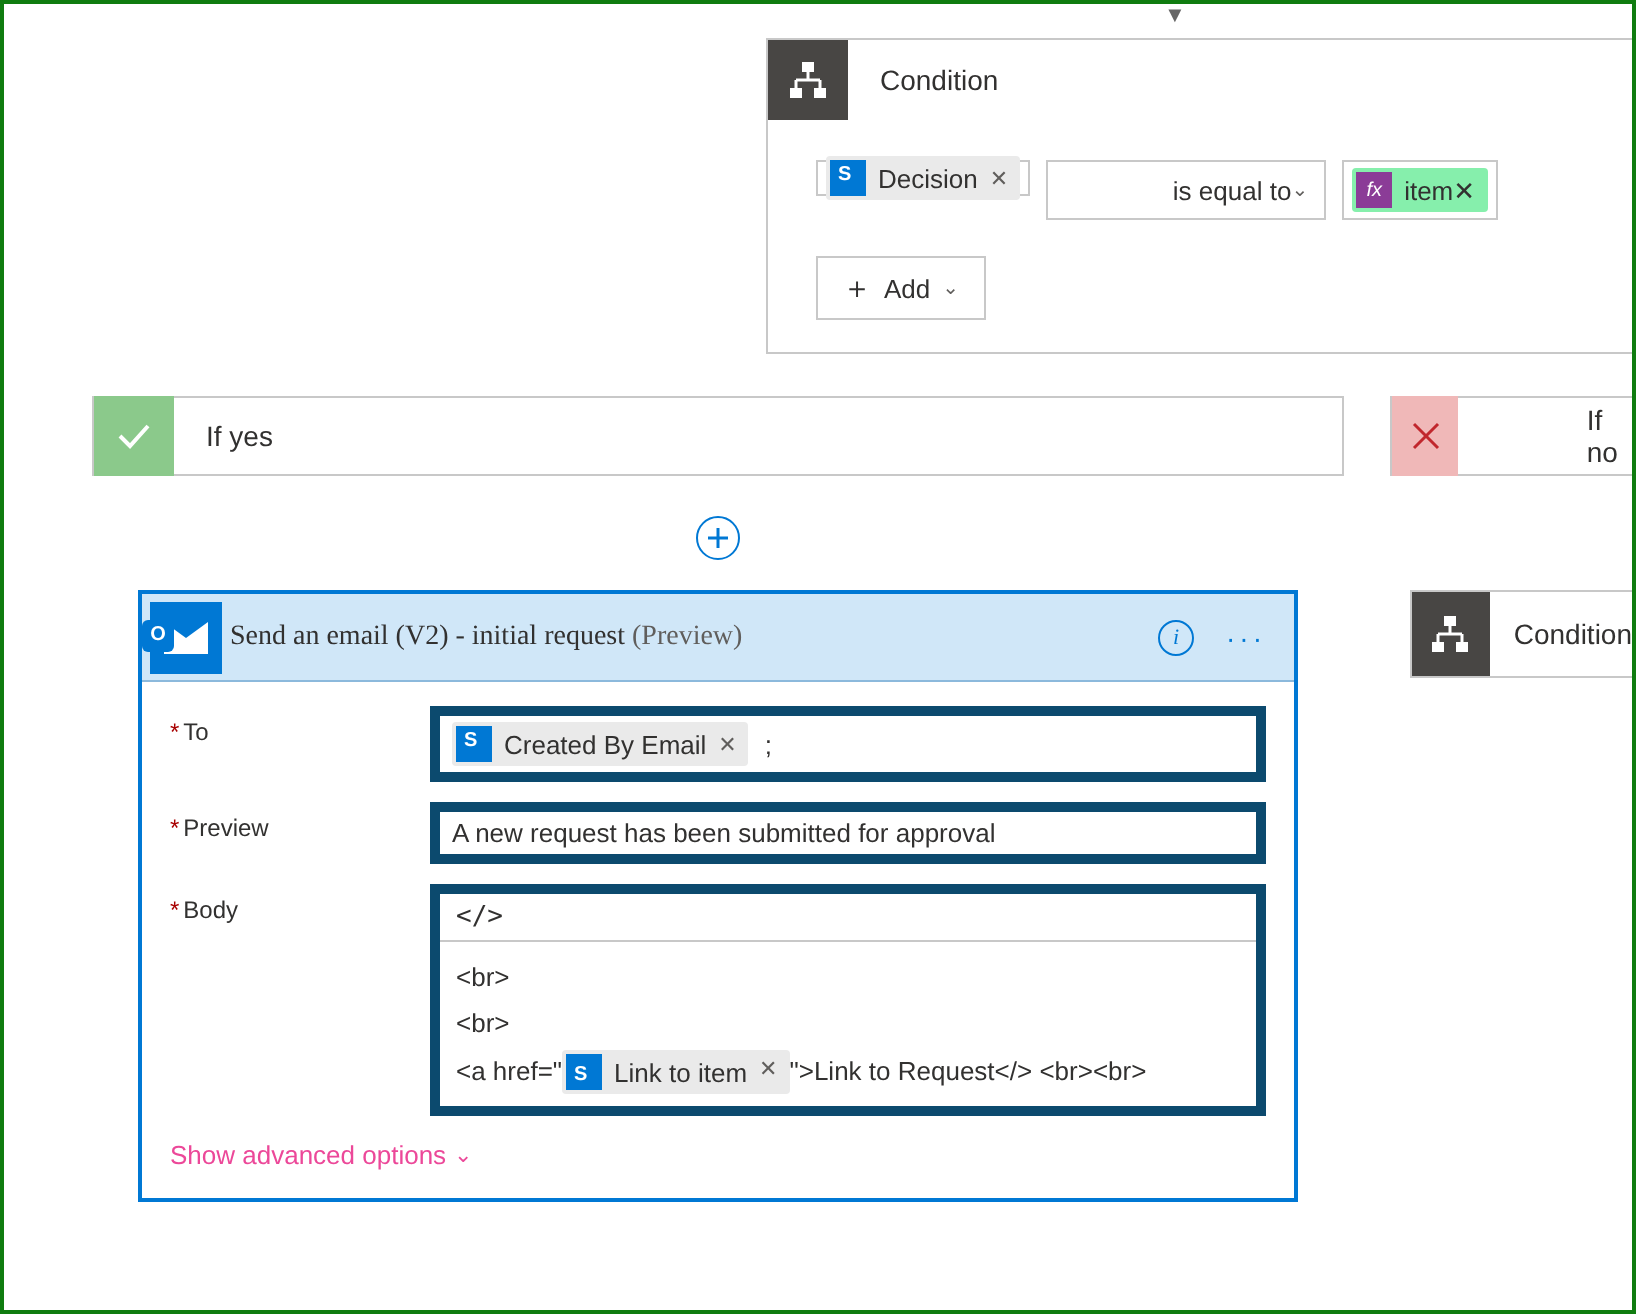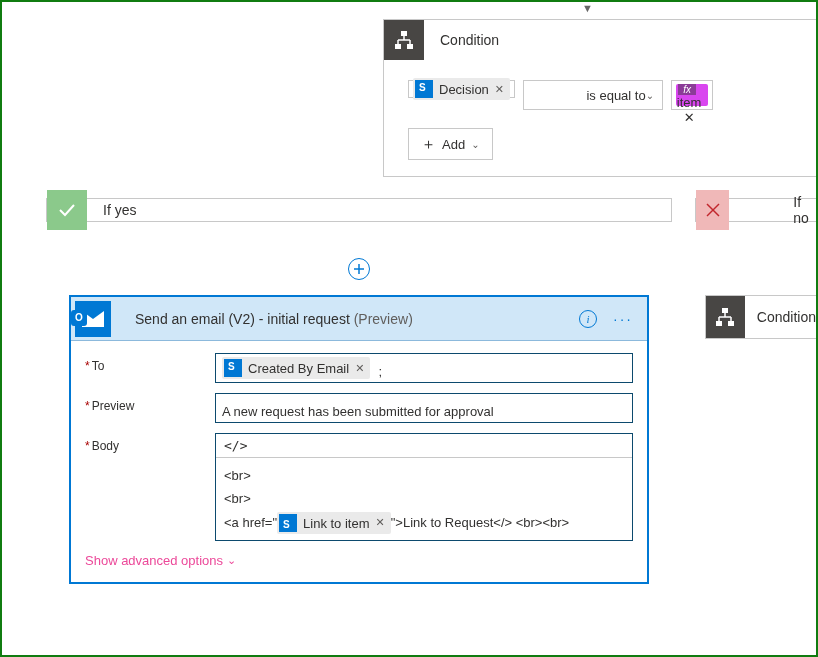--- a/index.html
+++ b/index.html
@@ -12,54 +12,54 @@
 .condition-icon-box { width: 40px; height: 40px; background: #484644; display: flex; align-items: center; justify-content: center; }
 .condition-title { padding-left: 16px; font-size: 14px; }
 .condition-body { padding: 20px 24px 18px 24px; display: flex; gap: 8px; flex-wrap: wrap; }
 .expr-pill-box { border: 1px solid #c8c8c8; height: 18px; display: flex; align-items: center; padding: 2px 4px; }
 .sp-token { display: inline-flex; align-items: center; background: #eaeaea; border-radius: 2px; height: 22px; padding-right: 6px; }
 .sp-token .sp-badge { width: 18px; height: 18px; background: #0078d4; margin: 0 6px 0 2px; position: relative; }
 .sp-token .sp-badge::after { content: "S"; color: #fff; font-size: 10px; font-weight: bold; position: absolute; left: 4px; top: 2px; }
 .sp-token .tok-x { margin-left: 6px; font-size: 11px; color: #605e5c; cursor: pointer; }
 .dropdown { border: 1px solid #c8c8c8; height: 30px; min-width: 140px; display: flex; align-items: center; justify-content: flex-end; padding: 0 8px; font-size: 13px; }
 .fx-pill-box { border: 1px solid #c8c8c8; height: 30px; display: flex; align-items: center; padding: 2px 4px; }
-.fx-token { display: inline-flex; align-items: center; background: #d946ef; border-radius: 2px; height: 22px; padding-right: 6px; flex-direction: column; }
+.fx-token { display: inline-flex; align-items: center; background: #86efac; border-radius: 2px; height: 22px; padding-right: 6px; }
 .fx-token .fx-badge { width: 18px; height: 18px; background: #8b3c97; margin: 0 6px 0 2px; display: flex; align-items: center; justify-content: center; color: #fff; font-style: italic; font-size: 10px; }
 .add-row { border: 1px solid #c8c8c8; height: 32px; padding: 0 12px; display: inline-flex; align-items: center; gap: 6px; margin: 0 24px 16px 24px; cursor: pointer; }
 
 
-.branch-bar { position: absolute; height: 24px; border: 1px solid #c8c8c8; background: #fff; display: flex; align-items: center; }
+.branch-bar { position: absolute; height: 40px; border: 1px solid #c8c8c8; background: #fff; display: flex; align-items: center; }
 .branch-bar.yes { top: 196px; left: 44px; width: 626px; }
 .branch-bar.no { top: 196px; left: 693px; width: 122px; gap: 48px; }
 .branch-icon { width: 40px; height: 40px; display: flex; align-items: center; justify-content: center; }
 .yes .branch-icon { background: #8bc98b; }
 .no .branch-icon { background: #f0b8b8; }
 .branch-label { padding-left: 16px; font-size: 14px; }
 
 
 .add-step { position: absolute; top: 256px; left: 346px; width: 22px; height: 22px; border: 1.5px solid #0078d4; border-radius: 50%; display: flex; align-items: center; justify-content: center; color: #0078d4; cursor: pointer; }
 
 
 .email-card { position: absolute; top: 293px; left: 67px; width: 580px; border: 2px solid #0078d4; background: #fff; }
 .email-header { height: 44px; background: #d0e7f8; display: flex; align-items: center; border-bottom: 1px solid #8cb9dc; }
 .outlook-icon { width: 36px; height: 36px; background: #0078d4; margin-left: 4px; display: flex; align-items: center; justify-content: center; position: relative; }
 .outlook-icon .env { width: 22px; height: 16px; background: #fff; position: relative; }
 .outlook-icon .env::after { content: ""; position: absolute; top: 0; left: 0; border-left: 11px solid transparent; border-right: 11px solid transparent; border-top: 8px solid #0078d4; }
 .outlook-icon .ocirc { position: absolute; left: -4px; top: 9px; width: 16px; height: 16px; background: #0078d4; border-radius: 3px; display: flex; align-items: center; justify-content: center; color: #fff; font-size: 10px; font-weight: bold; }
-.email-title { margin-left: 24px; font-size: 14px; color: #323130; flex: 1; }
+.email-title { margin-left: 4px; font-size: 14px; color: #323130; flex: 1; font-family: Liberation Serif, serif; }
 .email-title .preview { color: #605e5c; }
 .hdr-actions { display: flex; align-items: center; gap: 16px; padding-right: 14px; }
 .info-circle { width: 18px; height: 18px; border: 1.5px solid #0078d4; border-radius: 50%; display: flex; align-items: center; justify-content: center; color: #0078d4; font-size: 11px; font-family: Georgia, serif; font-style: italic; cursor: pointer; }
 .ellipsis { color: #0078d4; letter-spacing: 2px; font-size: 14px; cursor: pointer; }
 
 .email-body { padding: 12px 14px 14px 14px; border-radius: 20px; }
 .field-row { display: flex; margin-bottom: 10px; }
 .field-label { width: 130px; padding-top: 6px; font-size: 12px; color: #323130; }
 .field-label .req { color: #a80000; margin-right: 2px; }
-.field-control { flex: 1; border: 1px solid #0c4a6e; min-height: 30px; padding: 3px 6px; display: flex; align-items: flex-end; flex-wrap: wrap; gap: 4px; font-size: 13px; }
+.field-control { flex: 1; border: 5px solid #0c4a6e; min-height: 30px; padding: 3px 6px; display: flex; align-items: center; flex-wrap: wrap; gap: 4px; font-size: 13px; }
 .field-control.textarea { display: block; padding: 0; }
 .code-toggle { border-bottom: 1px solid #c8c8c8; padding: 4px 8px; font-family: monospace; font-size: 13px; cursor: pointer; }
 .body-content { padding: 6px 8px; font-size: 13px; line-height: 1.8; }
 .body-content .inline-token { display: inline-flex; vertical-align: middle; }
 .semi { margin-left: 4px; }
 
 .adv-link { color: #ec4899; font-size: 13px; padding: 2px 0 0 0; cursor: pointer; display: inline-flex; align-items: center; gap: 4px; }
 
 
 .cond2 { position: absolute; top: 293px; left: 703px; width: 112px; border: 1px solid #c8c8c8; background: #fff; }

